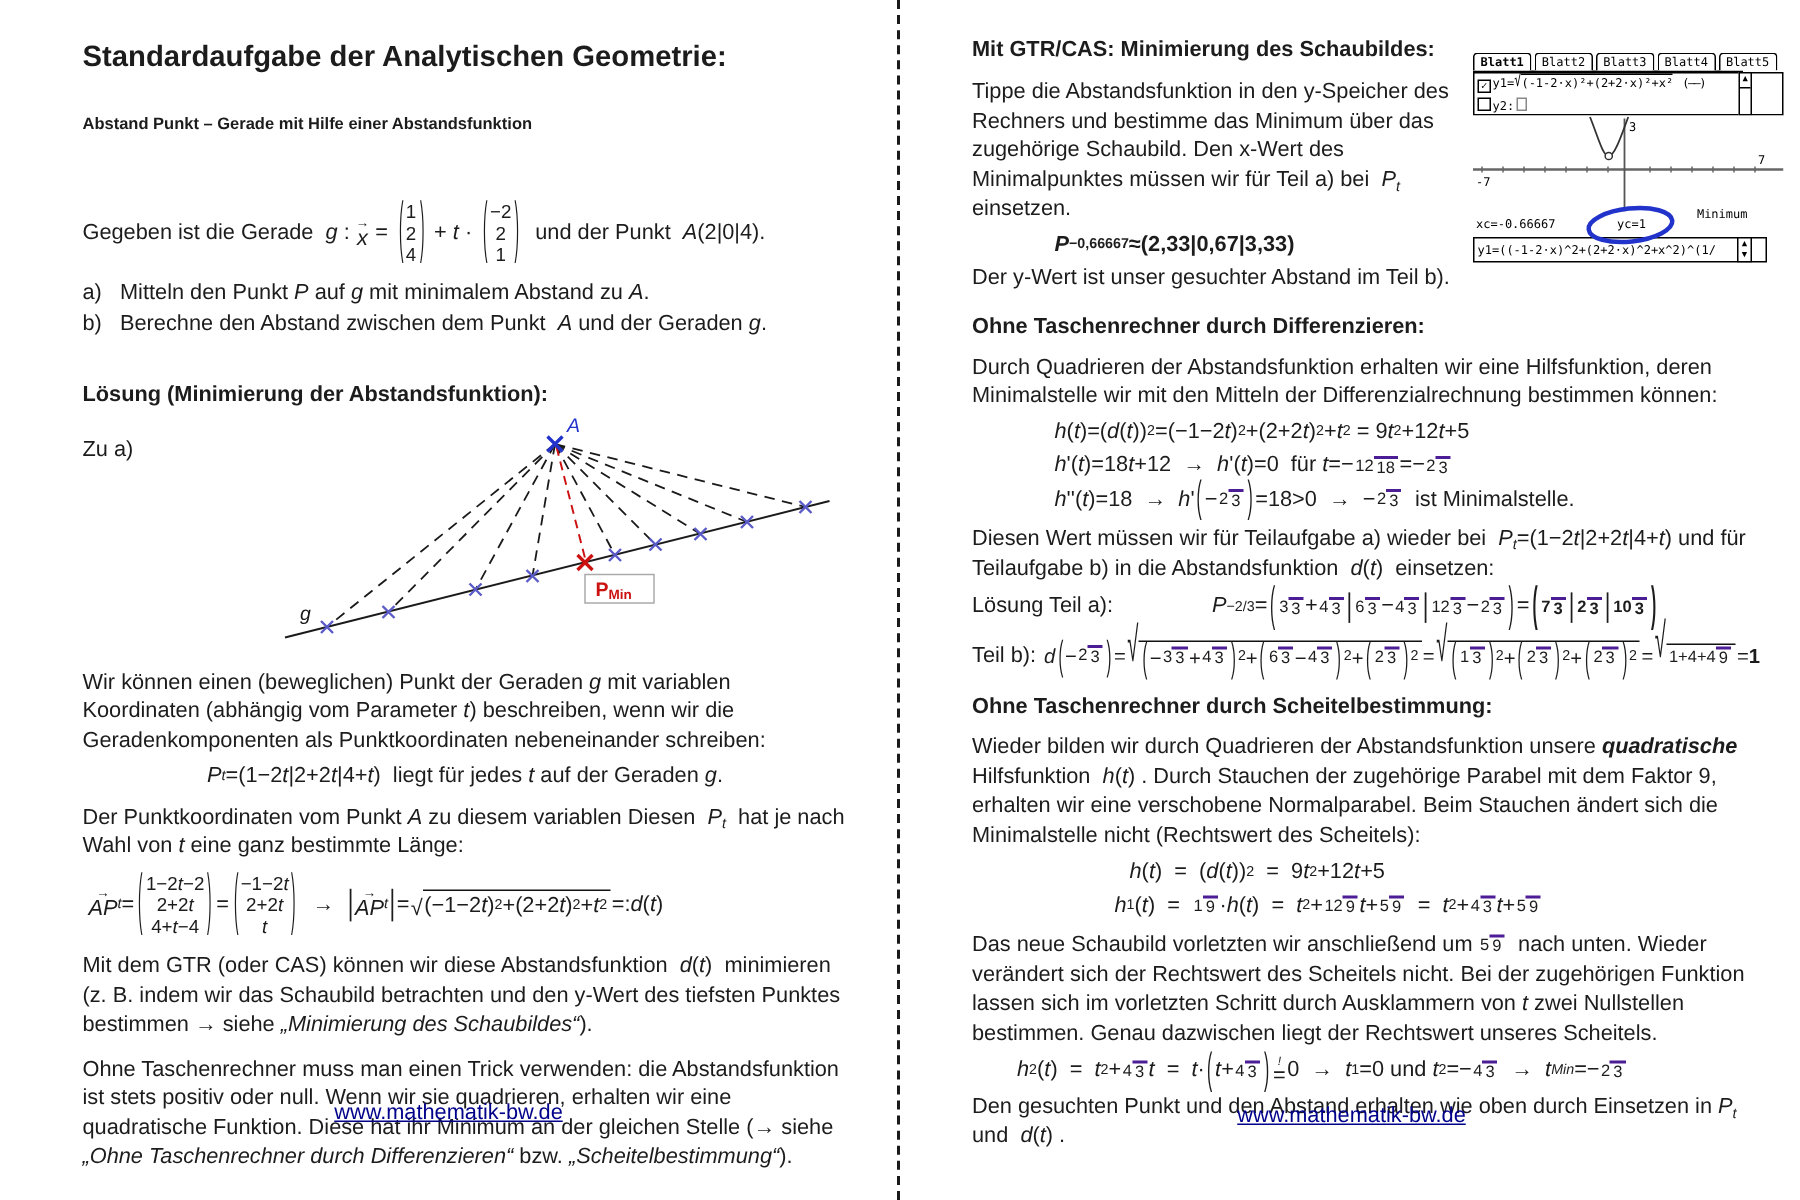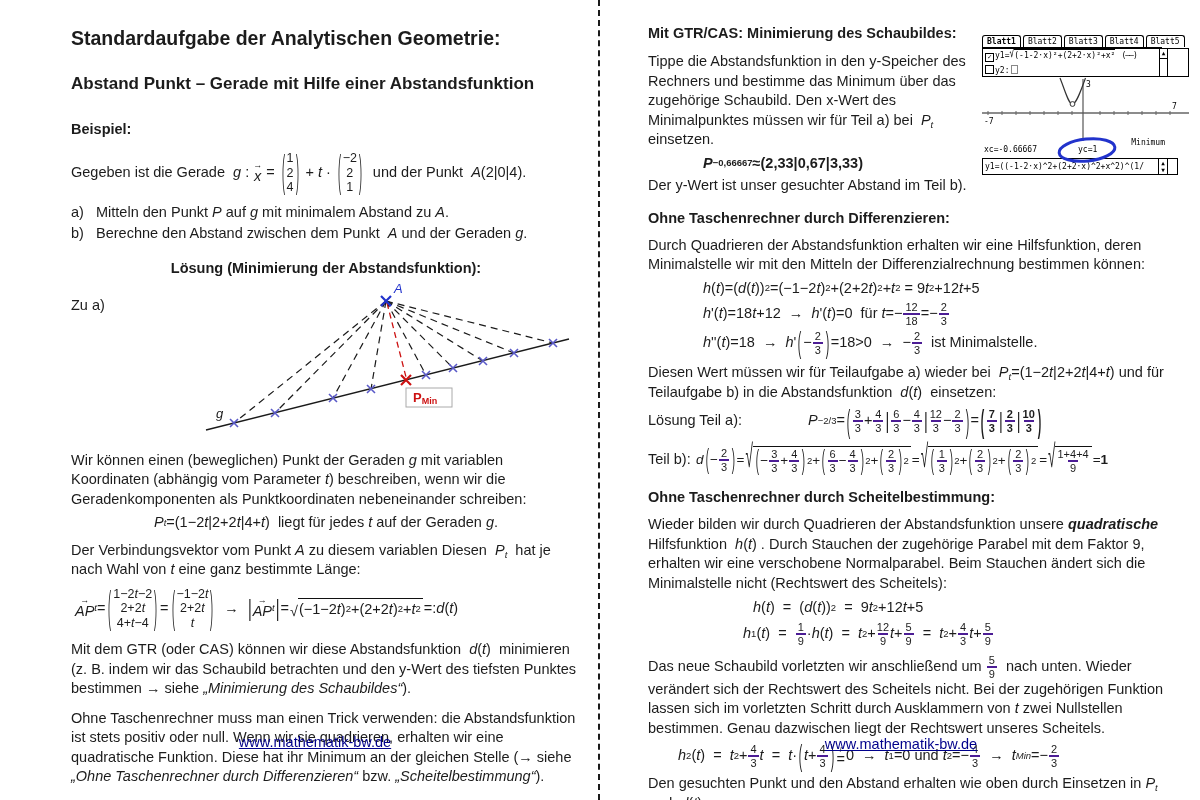--- a/index.html
+++ b/index.html
@@ -1,35 +1,35 @@
 <!DOCTYPE html>
 <html><head>
 <meta charset="utf-8">
 <style>
   html,body{margin:0;padding:0;background:#fff;width:1200px;height:800px;overflow:hidden;
     font-family:"Liberation Sans","DejaVu Sans",sans-serif;color:#1c1c1c;font-size:14.5px;line-height:19.5px;}
   .page{position:absolute;top:0;height:800px;}
-  #page-left{left:16px;width:598px;}
+  #page-left{left:0;width:598px;}
   #page-right{left:602px;width:598px;}
   .divider{position:absolute;left:598px;top:0;height:800px;width:0;border-left:2px dashed #1a1a1a;}
   .pl-content{padding:26px 33px 0 55px;position:relative;height:774px;box-sizing:border-box;}
   .pr-content{padding:24px 32px 0 46px;position:relative;height:776px;box-sizing:border-box;}
   h1{font-size:19.5px;line-height:24px;margin:0 0 23px 0;}
-  h2{font-size:17px;line-height:21px;margin:0 0 26px 0;}
+  h2{font-size:11px;line-height:21px;margin:0 0 40px 0;}
   h3{font-size:14.5px;line-height:19px;margin:0 0 12px 0;}
   p{margin:0;}
   .item{display:flex;margin:2px 0;}
   .item .lbl{width:25px;flex:none;}
   .fm{display:flex;align-items:center;flex-wrap:nowrap;white-space:pre;}
   .mt{white-space:pre-wrap;}
   .mi,.mbi{font-style:italic;}
   .mb,.mbi{font-weight:bold;}
   .msup{font-size:9.5px;vertical-align:6px;line-height:0;}
   .msub{font-size:9.5px;vertical-align:-3px;line-height:0;}
-  .mfrac{display:inline-flex;flex-direction:column;align-items:center;vertical-align:middle;
+  .mfrac{display:inline-flex;flex-direction:row;align-items:center;vertical-align:middle;
     font-size:11px;line-height:12px;margin:0 1px;}
   .mfrac .fd{border-top:2px solid #4c1d95;padding:0 2px;}
   .msqrt{display:inline-flex;align-items:flex-end;margin:0 1px;}
   .mrad{display:inline-block;line-height:15px;}
   .msqrt.tall .mrad{transform:scaleY(2.4);transform-origin:bottom;}
   .msqrt .mc{border-top:1.3px solid #111;padding:1px 2px 0 1px;display:inline-flex;align-items:center;}
   .mvec{display:inline-flex;align-items:center;margin:0 2px;}
   .mvec .mcol{display:inline-flex;flex-direction:column;align-items:center;font-size:12.5px;
     line-height:14.5px;padding:0 1px;}
   .mvec .mpar{display:inline-block;transform:scale(0.62,3.1);transform-origin:center;font-weight:300;}
@@ -88,31 +88,30 @@
   .f5small{font-size:13.5px;margin-top:12px;}
   .s1-formula{margin:4px 0 3px 55px;}
 </style>
 </head>
 <body>
 
 <div class="page" id="page-left">
   <div class="pl-content">
     <h1>Standardaufgabe der Analytischen Geometrie:</h1>
     <h2>Abstand Punkt – Gerade mit Hilfe einer Abstandsfunktion</h2>
-    <h3>Beispiel:</h3>
     <div class="fm" style="margin:0 0 8px 0;"><span class="mt">Gegeben ist die Gerade  </span><span class="mi">g</span><span class="mt"> : </span><span class="mova"><span class="oarr">→</span><span class="ocontent"><span class="mi">x</span></span></span><span class="mt"> = </span><span class="mvec"><span class="mpar">(</span><span class="mcol"><span class="mrow"><span class="mt">1</span></span><span class="mrow"><span class="mt">2</span></span><span class="mrow"><span class="mt">4</span></span></span><span class="mpar">)</span></span><span class="mt"> + </span><span class="mi">t</span><span class="mt"> · </span><span class="mvec"><span class="mpar">(</span><span class="mcol"><span class="mrow"><span class="mt">−2</span></span><span class="mrow"><span class="mt">2</span></span><span class="mrow"><span class="mt">1</span></span></span><span class="mpar">)</span></span><span class="mt">  und der Punkt  </span><span class="mi">A</span><span class="mt">(2|0|4).</span></div>
     <div class="item">
       <span class="lbl">a)</span>
       <span><span class="mt">Mitteln den Punkt </span><span class="mi">P</span><span class="mt"> auf </span><span class="mi">g</span><span class="mt"> mit minimalem Abstand zu </span><span class="mi">A</span><span class="mt">.</span></span>
     </div>
     <div class="item">
       <span class="lbl">b)</span>
       <span><span class="mt">Berechne den Abstand zwischen dem Punkt  </span><span class="mi">A</span><span class="mt"> und der Geraden </span><span class="mi">g</span><span class="mt">.</span></span>
     </div>
-    <h3 style="margin:15px 0 4px 0;text-align:center;">Lösung (Minimierung der Abstandsfunktion):</h3>
+    <h3 style="margin:27px 0 4px 0;">Lösung (Minimierung der Abstandsfunktion):</h3>
     <div class="diagram-wrap">
       <span class="zu-a">Zu a)</span>
       <svg class="diagram-svg" width="420" height="163" viewBox="0 0 420 163">
 
         <line x1="40" y1="148" x2="403" y2="57" stroke="#1a1a1a" stroke-width="1.3"></line>
 
         <g stroke="#1a1a1a" stroke-width="1.2" stroke-dasharray="7 5">
           <line x1="220" y1="19" x2="68" y2="141"></line>
           <line x1="220" y1="19" x2="109" y2="131"></line>
           <line x1="220" y1="19" x2="167" y2="116"></line>
@@ -146,21 +145,21 @@
         <g stroke="#cc1111" stroke-width="2.2">
           <path d="M235 93 l10 10 M245 93 l-10 10"></path>
         </g>
         <rect x="240" y="106" width="46" height="19" fill="#fff" stroke="#aaa" stroke-width="1"></rect>
         <text x="247" y="120" font-size="13" font-weight="bold" fill="#cc1111"><tspan>P</tspan><tspan font-size="9" dy="2">Min</tspan></text>
         <text x="50" y="136" font-size="13" font-style="italic" fill="#1a1a1a">g</text>
       </svg>
     </div>
     <p style="margin:6px 0 4px 0;"><span class="mt">Wir können einen (beweglichen) Punkt der Geraden </span><span class="mi">g</span><span class="mt"> mit variablen Koordinaten (abhängig vom Parameter </span><span class="mi">t</span><span class="mt">) beschreiben, wenn wir die Geradenkomponenten als Punktkoordinaten nebeneinander schreiben:</span></p>
     <div class="fm" style="justify-content:center;margin:3px 0 7px 0;"><span class="mi">P</span><span class="msub mi">t</span><span class="mt">=(1−2</span><span class="mi">t</span><span class="mt">|2+2</span><span class="mi">t</span><span class="mt">|4+</span><span class="mi">t</span><span class="mt">)  liegt für jedes </span><span class="mi">t</span><span class="mt"> auf der Geraden </span><span class="mi">g</span><span class="mt">.</span></div>
-    <p style="margin:8px 0 2px 0;"><span class="mt">Der Verbindungsvektor vom Punkt </span><span class="mi">A</span><span class="mt"> zu diesem variablen Diesen  </span><span class="mi">P</span><span class="msub mi">t</span><span class="mt">  hat je nach Wahl von </span><span class="mi">t</span><span class="mt"> eine ganz bestimmte Länge:</span></p>
+    <p style="margin:8px 0 2px 0;"><span class="mt">Der Punktkoordinaten vom Punkt </span><span class="mi">A</span><span class="mt"> zu diesem variablen Diesen  </span><span class="mi">P</span><span class="msub mi">t</span><span class="mt">  hat je nach Wahl von </span><span class="mi">t</span><span class="mt"> eine ganz bestimmte Länge:</span></p>
     <div class="fm" style="margin:7px 0 9px 4px;"><span class="mova"><span class="oarr">→</span><span class="ocontent"><span class="mi">AP</span></span></span><span class="msub mi">t</span><span class="mt">=</span><span class="mvec"><span class="mpar">(</span><span class="mcol"><span class="mrow"><span class="mt">1−2</span><span class="mi">t</span><span class="mt">−2</span></span><span class="mrow"><span class="mt">2+2</span><span class="mi">t</span></span><span class="mrow"><span class="mt">4+</span><span class="mi">t</span><span class="mt">−4</span></span></span><span class="mpar">)</span></span><span class="mt">=</span><span class="mvec"><span class="mpar">(</span><span class="mcol"><span class="mrow"><span class="mt">−1−2</span><span class="mi">t</span></span><span class="mrow"><span class="mt">2+2</span><span class="mi">t</span></span><span class="mrow"><span class="mi">t</span></span></span><span class="mpar">)</span></span><span class="mt">  →  </span><span class="mbigp" style="transform: scale(1, 1.6);">|</span><span class="mova"><span class="oarr">→</span><span class="ocontent"><span class="mi">AP</span></span></span><span class="msub mi">t</span><span class="mbigp" style="transform: scale(1, 1.6);">|</span><span class="mt">=</span><span class="msqrt"><span class="mrad">√</span><span class="mc"><span class="mt">(−1−2</span><span class="mi">t</span><span class="mt">)</span><span class="msup">2</span><span class="mt">+(2+2</span><span class="mi">t</span><span class="mt">)</span><span class="msup">2</span><span class="mt">+</span><span class="mi">t</span><span class="msup">2</span></span></span><span class="mt">=:</span><span class="mi">d</span><span class="mt">(</span><span class="mi">t</span><span class="mt">)</span></div>
     <p style="margin:10px 0;"><span class="mt">Mit dem GTR (oder CAS) können wir diese Abstandsfunktion  </span><span class="mi">d</span><span class="mt">(</span><span class="mi">t</span><span class="mt">)  minimieren (z. B. indem wir das Schaubild betrachten und den y-Wert des tiefsten Punktes bestimmen → siehe </span><span class="mi">„Minimierung des Schaubildes“</span><span class="mt">).</span></p>
     <p style="margin:10px 0;"><span class="mt">Ohne Taschenrechner muss man einen Trick verwenden: die Abstandsfunktion ist stets positiv oder null. Wenn wir sie quadrieren, erhalten wir eine quadratische Funktion. Diese hat ihr Minimum an der gleichen Stelle (→ siehe </span><span class="mi">„Ohne Taschenrechner durch Differenzieren“</span><span class="mt"> bzw. </span><span class="mi">„Scheitelbestimmung“</span><span class="mt">).</span></p>
     <div class="footer">
       <a>www.mathematik-bw.de</a>
     </div>
   </div>
 </div>
 
 <div class="divider"></div>

